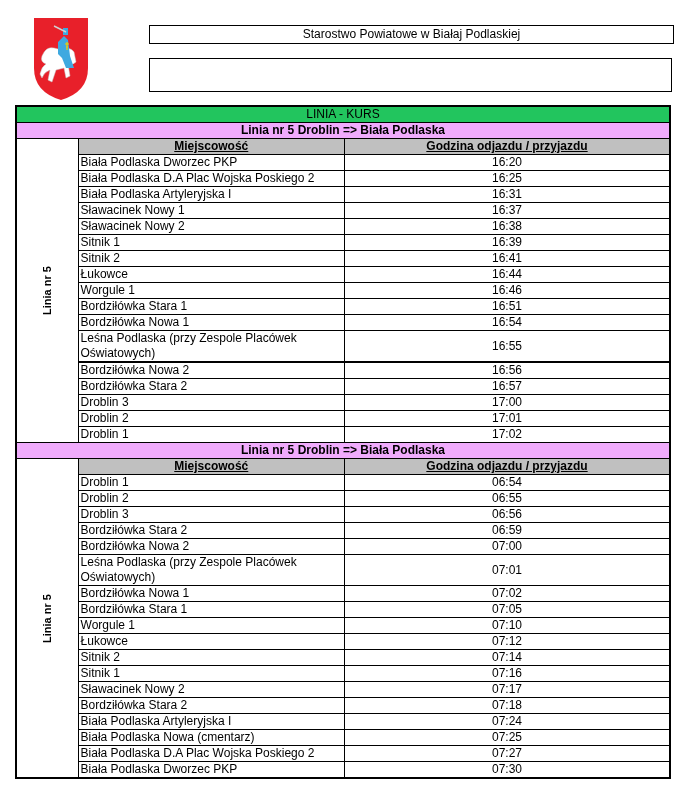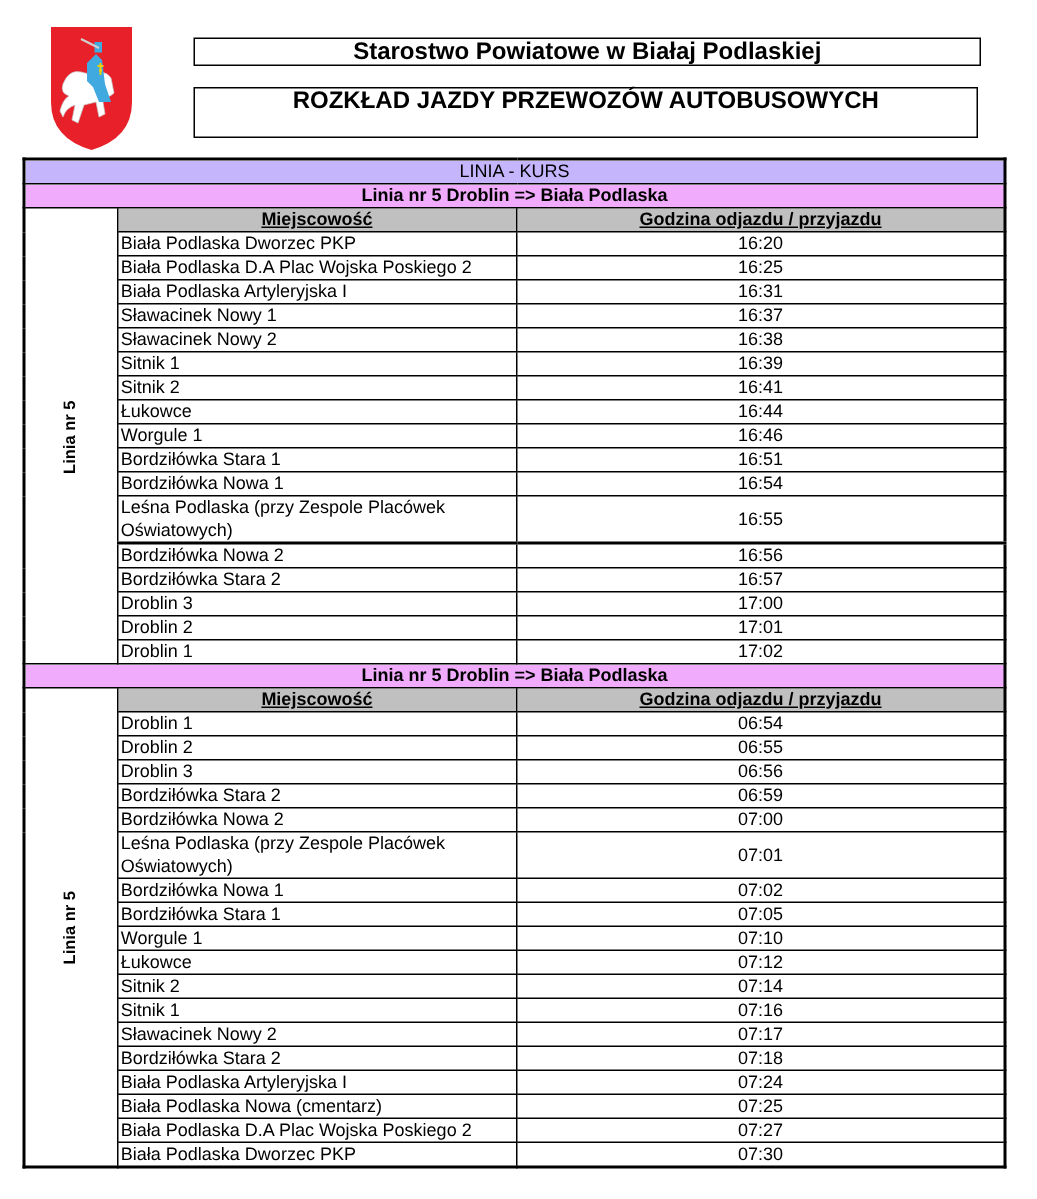--- a/index.html
+++ b/index.html
@@ -1,30 +1,30 @@
 <!DOCTYPE html>
 <html><head>
 <meta charset="utf-8">
 <style>
   html, body { margin: 0; padding: 0; background: #ffffff; }
   body { width: 691px; height: 799px; position: relative; overflow: hidden;
          font-family: "Liberation Sans", sans-serif; color: #000; }
   .crest { position: absolute; left: 32px; top: 16px; width: 58px; height: 86px; }
-  .title-box { position: absolute; left: 129px; width: 523px; border: 1px solid #000;
-               background: #fff; text-align: center; font-size: 16px; font-weight: bold; }
+  .title-box { position: absolute; left: 149px; width: 523px; border: 1px solid #000;
+               background: #fff; text-align: center; font-size: 12px; font-weight: normal; }
   .title-box.t1 { top: 25px; height: 17px; line-height: 17px; }
   .title-box.t2 { top: 58px; height: 32px; line-height: 14px; padding-top: 2px; box-sizing: border-box; height: 34px; }
   table.sched { position: absolute; left: 15px; top: 105px; width: 656px;
                 border-collapse: collapse; border: 2px solid #000; table-layout: fixed; }
   table.sched td { border: 1px solid #000; padding: 0 2px; font-size: 12px; height: 15px;
                    line-height: 15px; vertical-align: middle; white-space: nowrap; overflow: hidden; }
   .col-label { width: 61px; }
   .col-name { width: 262px; }
   .col-time { width: 320px; }
-  td.linia-kurs { text-align: center; background: #c4b5fd; }
+  td.linia-kurs { text-align: center; background: #22c55e; }
   td.route { background: #f0abfc; text-align: center; font-weight: bold; }
   td.hdr { background: #c0c0c0; text-align: center; font-weight: bold; text-decoration: underline; }
   td.side { border-bottom: none; border-top: none; background: #fff; text-align: center; vertical-align: middle; padding: 0; }
   td.side .vlabel { display: inline-block; transform: rotate(-90deg); font-size: 11px; font-weight: bold; white-space: nowrap; }
   td.name { text-align: left; }
   td.name.wrap { white-space: normal; line-height: 15px; height: 30px; }
   td.time { text-align: center; }
   tr.thick-bottom td.name, tr.thick-bottom td.time { border-bottom: 2px solid #000; }
 </style>
 </head>
@@ -36,21 +36,20 @@
   <path d="M26 26 L32 20 L36 24 L38 40 L42 52 L34 52 L30 42 L26 38 Z" fill="#3fa9e0"></path>
   <rect x="31" y="12" width="5" height="7" fill="#3fa9e0"></rect>
   <path d="M22 10 L34 16" stroke="#d0d0d0" stroke-width="1.5"></path>
   <path d="M33 28 h4 M35 26 v8 M34 31 h2" stroke="#f2d000" stroke-width="1.2"></path>
 </svg>
 
 <div class="title-box t1">
   <span>Starostwo Powiatowe w Białaj Podlaskiej</span>
 </div>
 <div class="title-box t2">
-  <div>ROZKŁAD JAZDY PRZEWOZÓW AUTOBUSOWYCH</div>
 </div>
 
 <table class="sched">
   <colgroup>
     <col class="col-label">
       <col class="col-name">
       <col class="col-time">
   </colgroup>
   <tbody id="sched-body">
     <tr>

